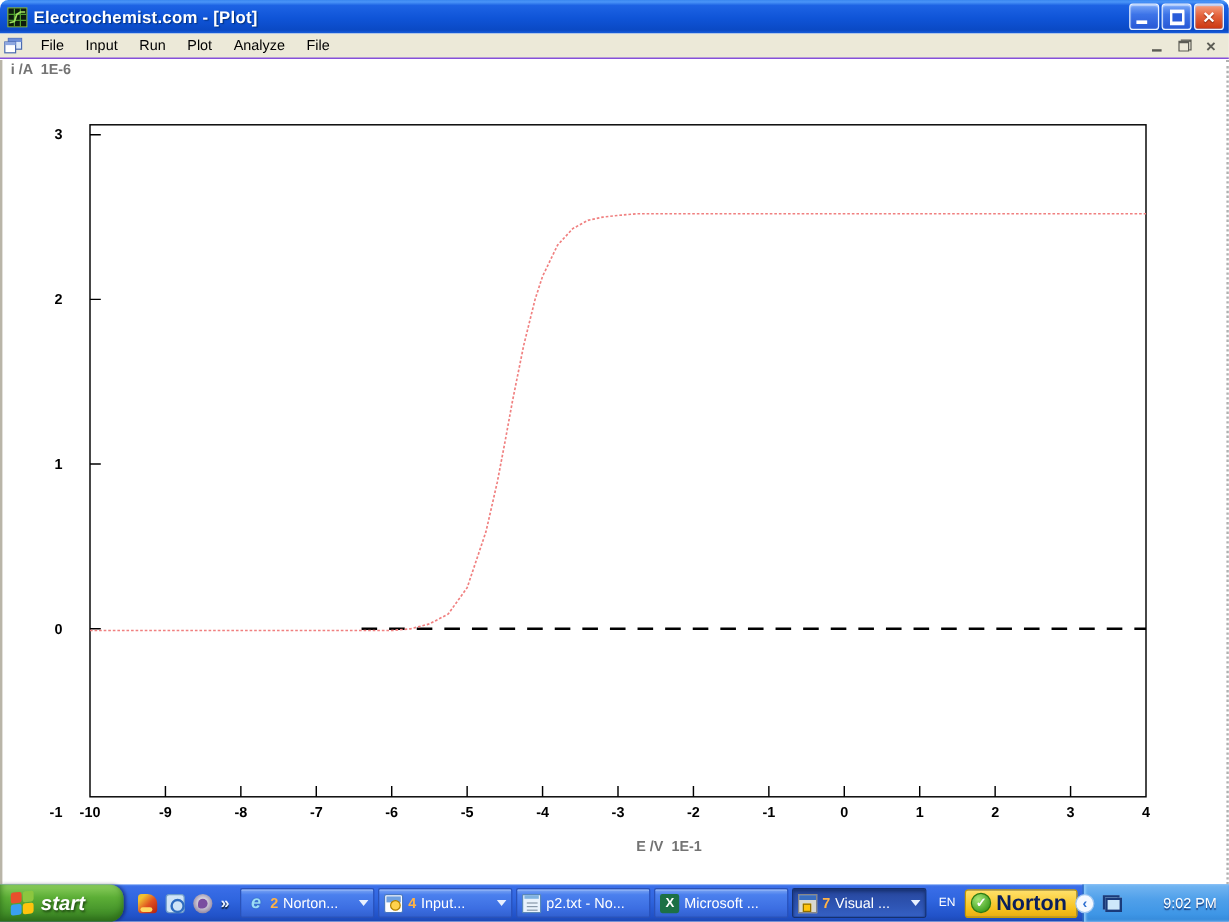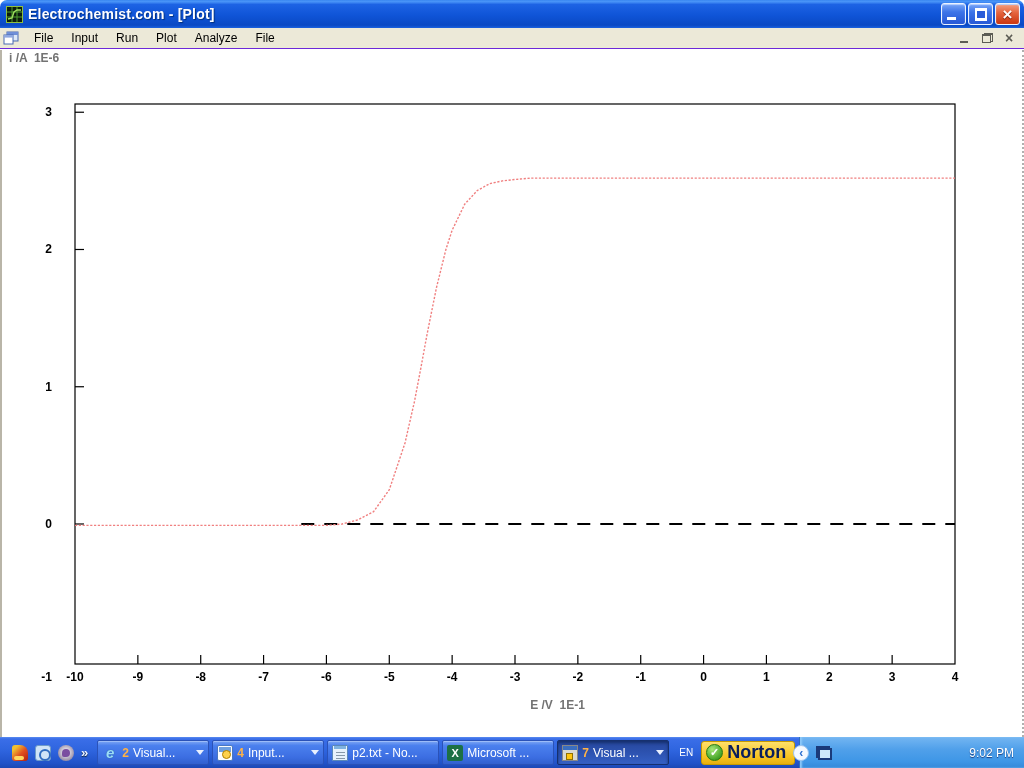--- a/index.html
+++ b/index.html
@@ -222,32 +222,41 @@
       <text x="50" y="478" text-anchor="end">0</text>
       <text x="50" y="631" text-anchor="end">-1</text>
       <line x1="299.2857142857142" y1="474" x2="953" y2="474" stroke="#000000" stroke-width="2" stroke-dasharray="13,10"></line>
       <polyline points="73.0,475.4 135.9,475.4 198.7,475.4 261.6,475.4 293.0,475.4 324.4,475.4 340.1,474.0 355.9,469.9 371.6,461.6 387.3,439.7 403.0,393.0 412.4,351.8 418.7,318.9 425.0,284.6 434.4,237.9 443.9,199.5 450.1,180.3 462.7,154.2 475.3,140.5 487.9,133.6 500.4,130.9 513.0,129.5 528.7,128.1 544.4,128.1 575.9,128.1 607.3,128.1 638.7,128.1 670.1,128.1 701.6,128.1 733.0,128.1 764.4,128.1 827.3,128.1 890.1,128.1 953.0,128.1" fill="none" stroke="#f08080" stroke-width="1.4" stroke-dasharray="2.2,1.6"></polyline>
     </svg>
   <div class="axis-title y-axis-title">i /A  1E-6</div>
   <div class="axis-title x-axis-title">E /V  1E-1</div>
 </div>
 
 <div class="taskbar">
+  <div class="start-btn">
+    <span class="winflag">
+      <span class="flag-r"></span>
+        <span class="flag-g"></span>
+        <span class="flag-b"></span>
+        <span class="flag-y"></span>
+    </span>
+    <span class="start-label">start</span>
+  </div>
 
   <div class="quicklaunch">
     <span class="ql-ic ql1"></span>
     <span class="ql-ic ql2"></span>
     <span class="ql-ic ql3"></span>
     <span class="ql-chevron">»</span>
   </div>
 
   <div class="taskbtn">
     <span class="task-ic ic-ie">e</span>
     <span class="task-count">2</span>
-    <span class="task-label">Visual...</span>
+    <span class="task-label">Norton...</span>
     <span class="task-arrow"></span>
   </div>
 
   <div class="taskbtn">
     <span class="task-ic ic-outlook"></span>
     <span class="task-count">4</span>
     <span class="task-label">Input...</span>
     <span class="task-arrow"></span>
   </div>
 

